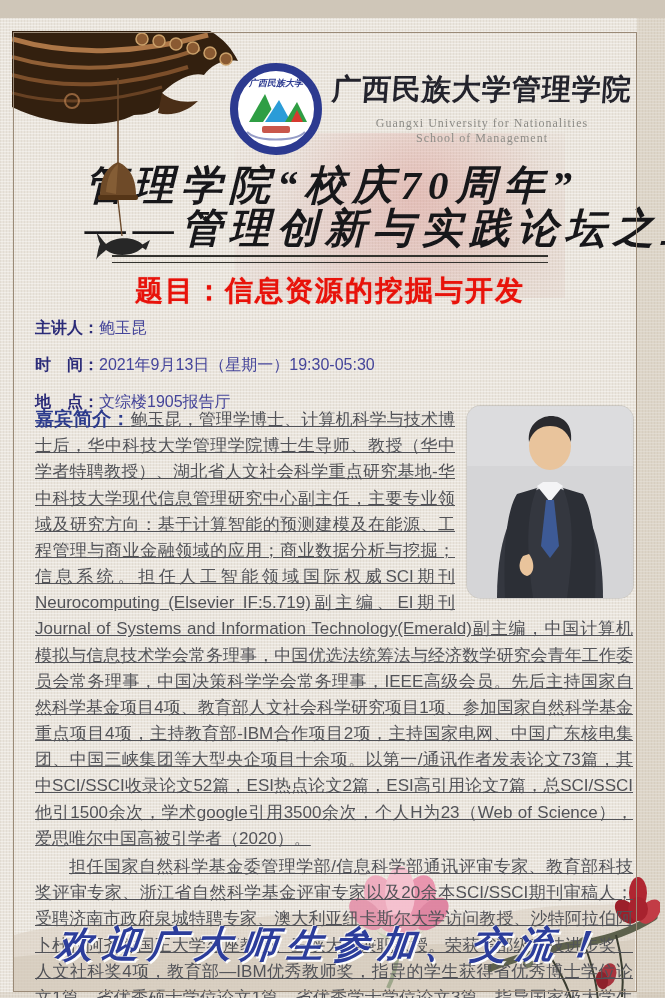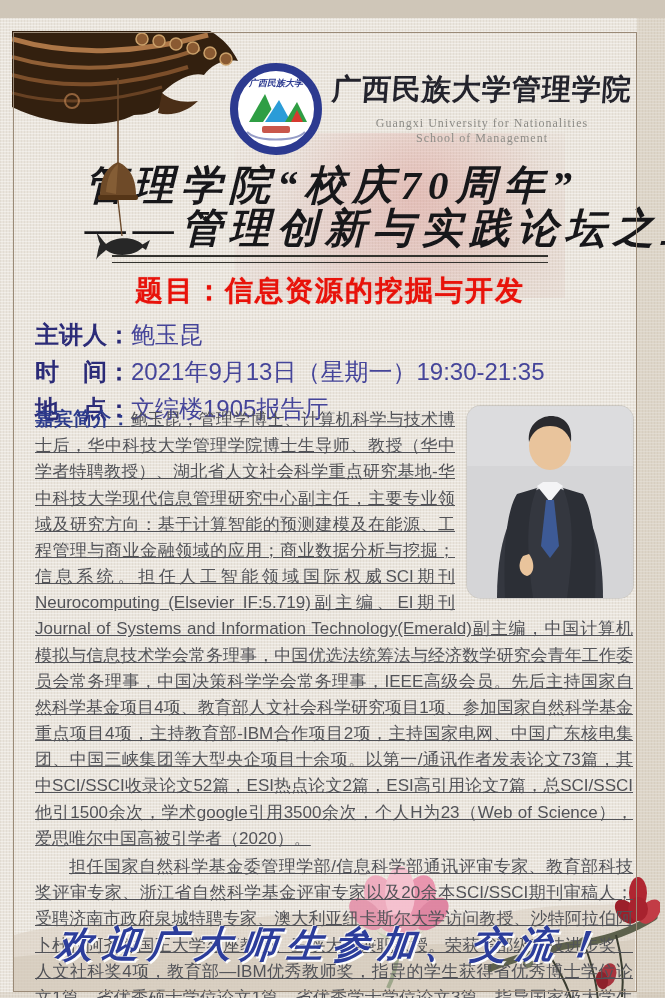--- a/index.html
+++ b/index.html
@@ -48,21 +48,21 @@
     font-size:41px;color:#17171a;letter-spacing:7px;white-space:nowrap;line-height:43px;
   }
   .double-rule{width:436px;height:5px;margin:5px auto 0 auto;border-top:2px solid #33332f;border-bottom:1px solid #33332f;}
   .topic{
     margin-top:9px;font-size:28px;font-weight:bold;color:#e8120a;letter-spacing:2px;white-space:nowrap;
     text-shadow:0 0 1px rgba(232,18,10,.6);
     text-align:center;
   }
 
   
-  .info{position:absolute;left:35px;top:298px;z-index:3;font-size:24px;line-height:37px;white-space:nowrap;}
+  .info{position:absolute;left:35px;top:291px;z-index:3;font-size:16px;line-height:37px;white-space:nowrap;}
   .info .lbl{font-weight:bold;color:#2b2b78;}
   .info .val{color:#45459a;}
 
   
   .bio{
     position:absolute;left:35px;top:386px;width:598px;z-index:3;
     font-size:17px;line-height:1.54;color:#525358;text-align:justify;
   }
   .bio .bio-label{font-weight:bold;color:#2b3a8c;font-size:19px;}
   .bio p{margin:0;text-decoration:underline;}
@@ -159,21 +159,21 @@
     <div class="forum-line">——管理创新与实践论坛之五</div>
     <div class="double-rule"></div>
     <div class="topic">题目：信息资源的挖掘与开发</div>
   </div>
 
   <div class="info">
     <div>
       <span class="lbl">主讲人：</span><span class="val">鲍玉昆</span>
     </div>
     <div>
-      <span class="lbl">时　间：</span><span class="val">2021年9月13日（星期一）19:30-21:35</span>
+      <span class="lbl">时　间：</span><span class="val">2021年9月13日（星期一）19:30-05:30</span>
     </div>
     <div>
       <span class="lbl">地　点：</span><span class="val">文综楼1905报告厅</span>
     </div>
   </div>
 
   <div class="bio">
     <div class="photo">
       <svg width="166" height="192" viewBox="0 0 166 192">
         <rect width="166" height="192" fill="#d5d5d7"></rect>

